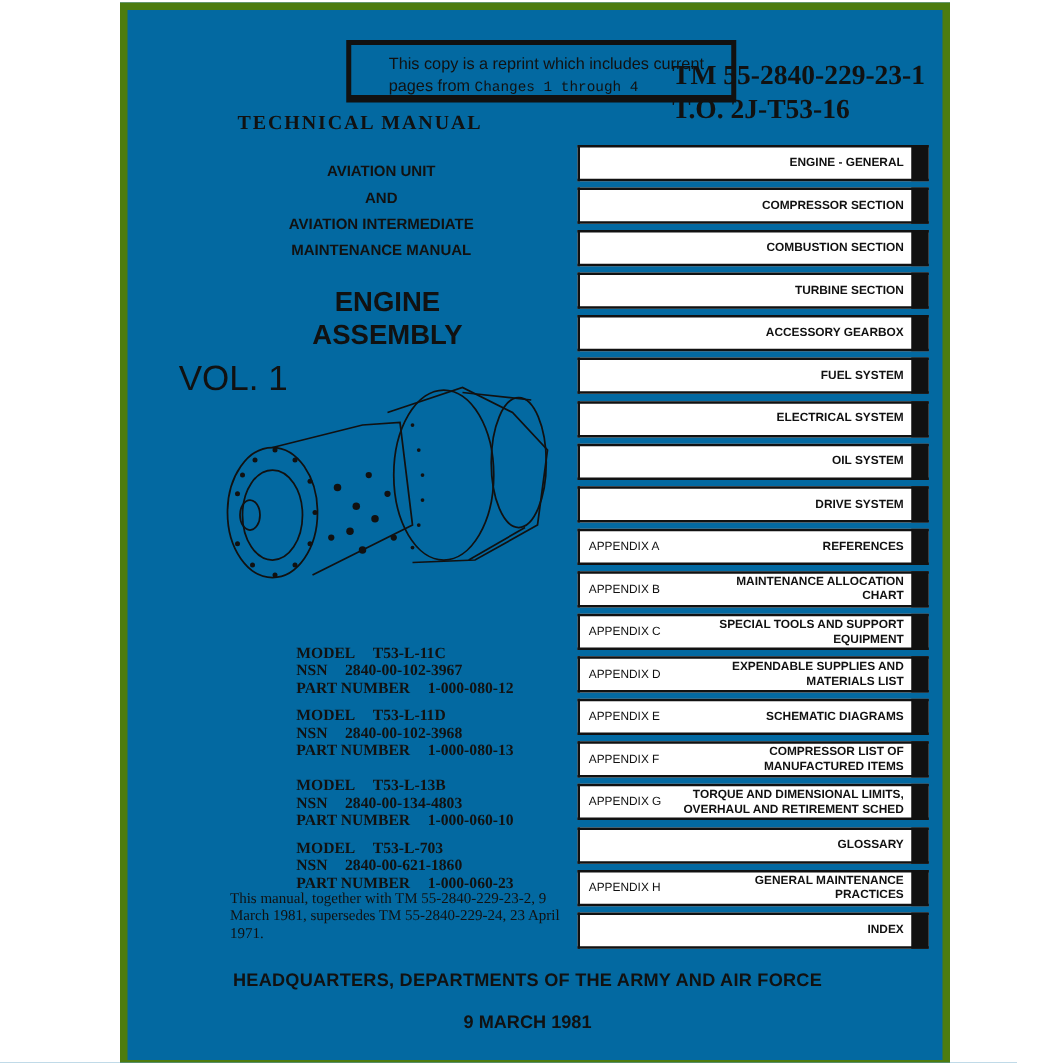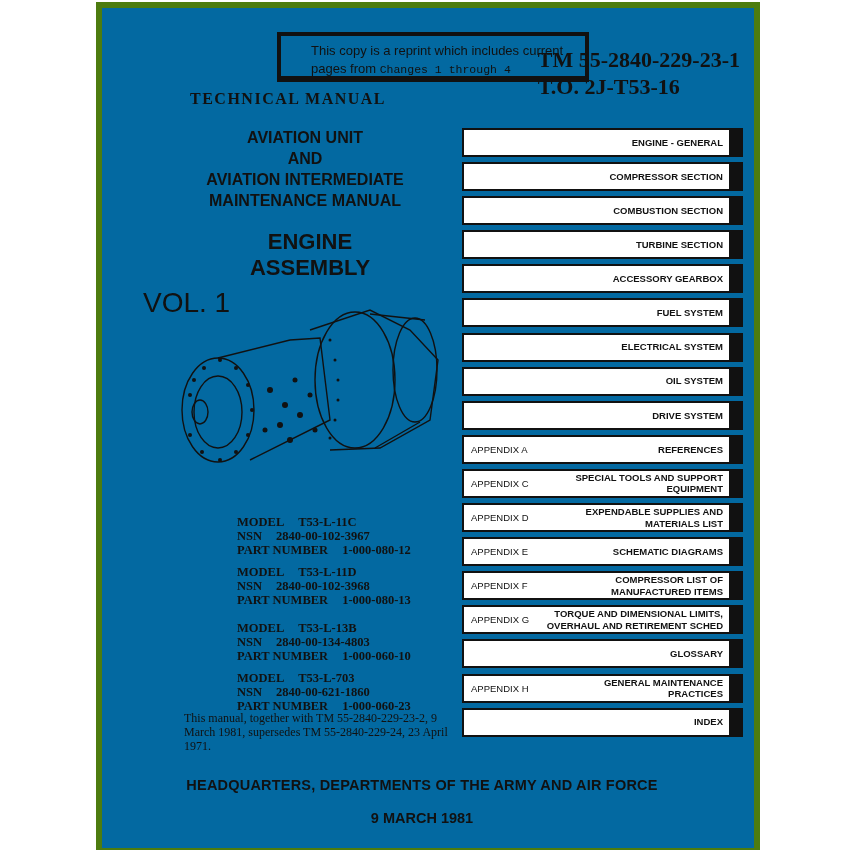--- a/index.html
+++ b/index.html
@@ -9,37 +9,37 @@
             border: 6px solid #4d7c0f; background: #0369a1; box-sizing: content-box; }
     .notice { position: absolute; left: 175px; top: 24px; width: 312px; height: 50px;
               border: 4px solid #111; border-bottom-width: 6px; padding: 6px 12px 0 30px; box-sizing: border-box; }
     .notice .l1, .notice .l2 { font-size: 13px; line-height: 18px; white-space: nowrap; }
     .notice .mono { font-family: "Liberation Mono", monospace; font-size: 11.5px; }
     .tm { position: absolute; right: 110px; top: 46px; 
           font-family: "Liberation Serif", serif; font-weight: bold; font-size: 22px; line-height: 27px; }
     .techman { position: absolute; left: 190px; top: 90px; font-family: "Liberation Serif", serif;
                font-weight: bold; font-size: 16px; letter-spacing: 1.5px; }
     .subtitle { position: absolute; left: 180px; top: 127px; width: 250px; text-align: center;
-                font-weight: bold; font-size: 16px; line-height: 21px; }
+                font-weight: bold; font-size: 12px; line-height: 21px; }
     .title { position: absolute; left: 220px; top: 229px; width: 180px; text-align: center;
              font-weight: bold; font-size: 22px; line-height: 26px; }
     .vol { position: absolute; left: 143px; top: 287px; font-size: 28px; }
     .engine-art { position: absolute; left: 170px; top: 300px; width: 270px; height: 175px; }
     .models { position: absolute; left: 237px; top: 484px; font-family: "Liberation Serif", serif;
               font-weight: bold; font-size: 12.5px; line-height: 14px; margin-top: 31px; }
     .model-block { margin-bottom: 8px; white-space: nowrap; }
     .model-block.gap { margin-bottom: 14px; }
     .model-block span.v { margin-left: 14px; }
     .supersede { position: absolute; left: 184px; top: 711px; width: 272px;
                  font-family: "Liberation Serif", serif; font-weight: normal; font-size: 12px; line-height: 14px; }
     .hq { position: absolute; left: 0; width: 652px; top: 775px; text-align: center; font-weight: bold;
           font-size: 14.5px; letter-spacing: 0.2px; }
     .date { position: absolute; left: 0; width: 652px; top: 808px; text-align: center; font-weight: bold; font-size: 14.5px; }
 
-    .tabs { position: absolute; left: 462px; top: 128px; width: 281px; }
+    .tabs { position: absolute; left: 462px; top: 116px; width: 281px; }
     .tab { position: relative; height: 29px; margin-bottom: 5.1px; border: 2px solid #111;
            border-right: none; box-sizing: border-box; background: #fff; }
     .tab::after { content: ""; position: absolute; right: 0; top: -2px; bottom: -2px; width: 14px; background: #111; }
     .tab .app { position: absolute; left: 7px; top: 0; bottom: 0; display: flex; align-items: center;
                 font-weight: normal; font-size: 9.5px; }
     .tab .lbl { position: absolute; right: 20px; top: 0; bottom: 0; display: flex; flex-direction: column;
                 justify-content: center; text-align: right; font-weight: bold; font-size: 9.5px; line-height: 11.5px; }
   </style>
 </head>
 <body>
@@ -205,20 +205,27 @@
       </span>
     </div>
   <div class="tab">
       <span class="app">APPENDIX A</span>
       <span class="lbl">
         <span>REFERENCES</span>
         <span></span>
       </span>
     </div>
   <div class="tab">
+      <span class="app">APPENDIX B</span>
+      <span class="lbl">
+        <span>MAINTENANCE ALLOCATION</span>
+        <span>CHART</span>
+      </span>
+    </div>
+  <div class="tab">
       <span class="app">APPENDIX C</span>
       <span class="lbl">
         <span>SPECIAL TOOLS AND SUPPORT</span>
         <span>EQUIPMENT</span>
       </span>
     </div>
   <div class="tab">
       <span class="app">APPENDIX D</span>
       <span class="lbl">
         <span>EXPENDABLE SUPPLIES AND</span>

